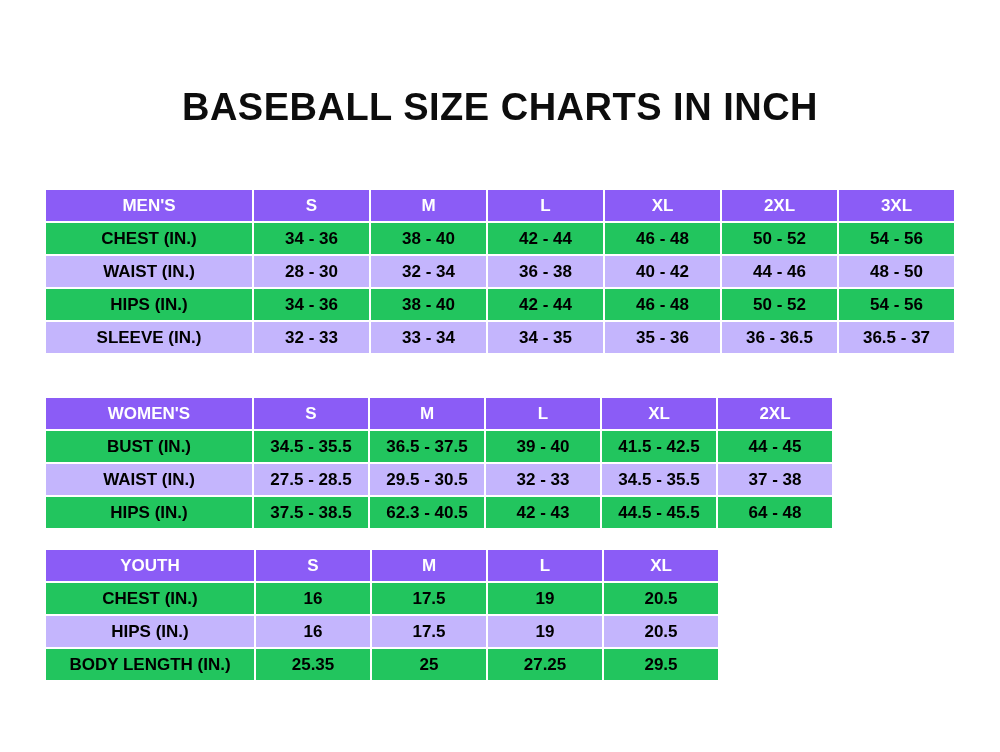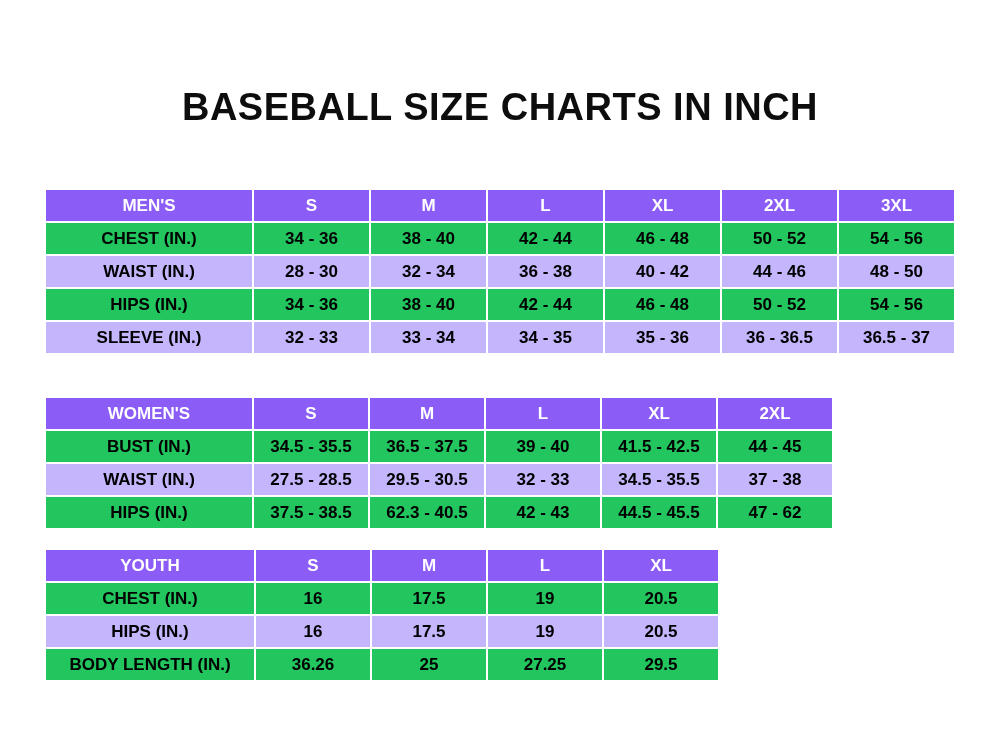--- a/index.html
+++ b/index.html
@@ -193,21 +193,21 @@
         <td>32 - 33</td>
         <td>34.5 - 35.5</td>
         <td>37 - 38</td>
       </tr>
       <tr class="row-odd">
         <td class="label-cell">HIPS (IN.)</td>
         <td>37.5 - 38.5</td>
         <td>62.3 - 40.5</td>
         <td>42 - 43</td>
         <td>44.5 - 45.5</td>
-        <td>47 - 62</td>
+        <td>64 - 48</td>
       </tr>
     </tbody>
   </table>
 
   <table class="size-table" id="table-youth">
     <colgroup>
       <col class="c0">
         <col class="cx">
         <col class="cx">
         <col class="cx">
@@ -232,21 +232,21 @@
       </tr>
       <tr class="row-even">
         <td class="label-cell">HIPS (IN.)</td>
         <td>16</td>
         <td>17.5</td>
         <td>19</td>
         <td>20.5</td>
       </tr>
       <tr class="row-odd">
         <td class="label-cell">BODY LENGTH (IN.)</td>
-        <td>36.26</td>
+        <td>25.35</td>
         <td>25</td>
         <td>27.25</td>
         <td>29.5</td>
       </tr>
     </tbody>
   </table>
 
 </div>
 
 </body></html>

